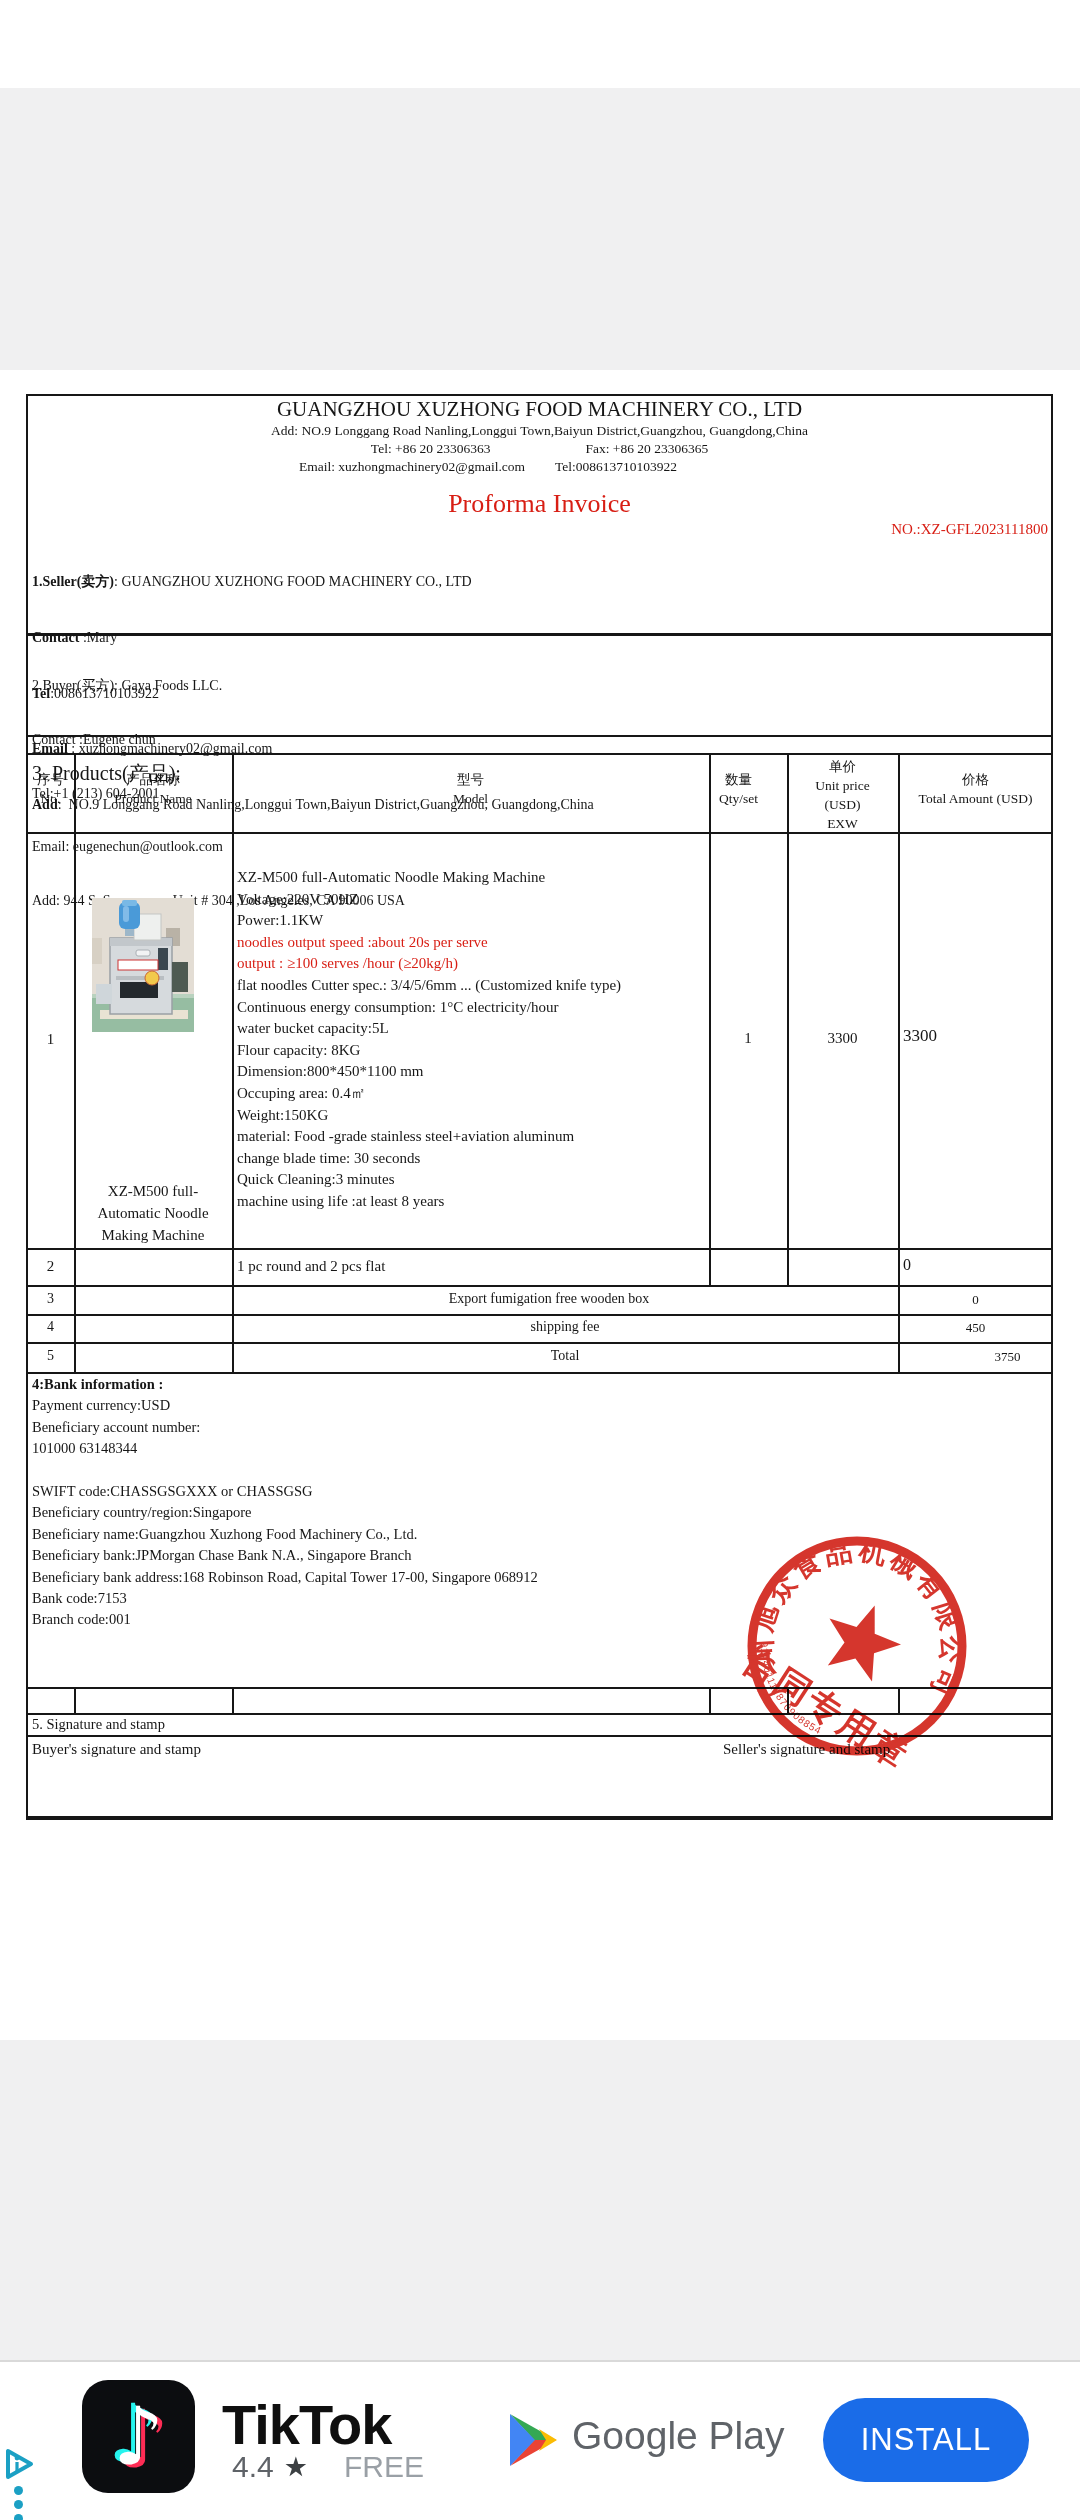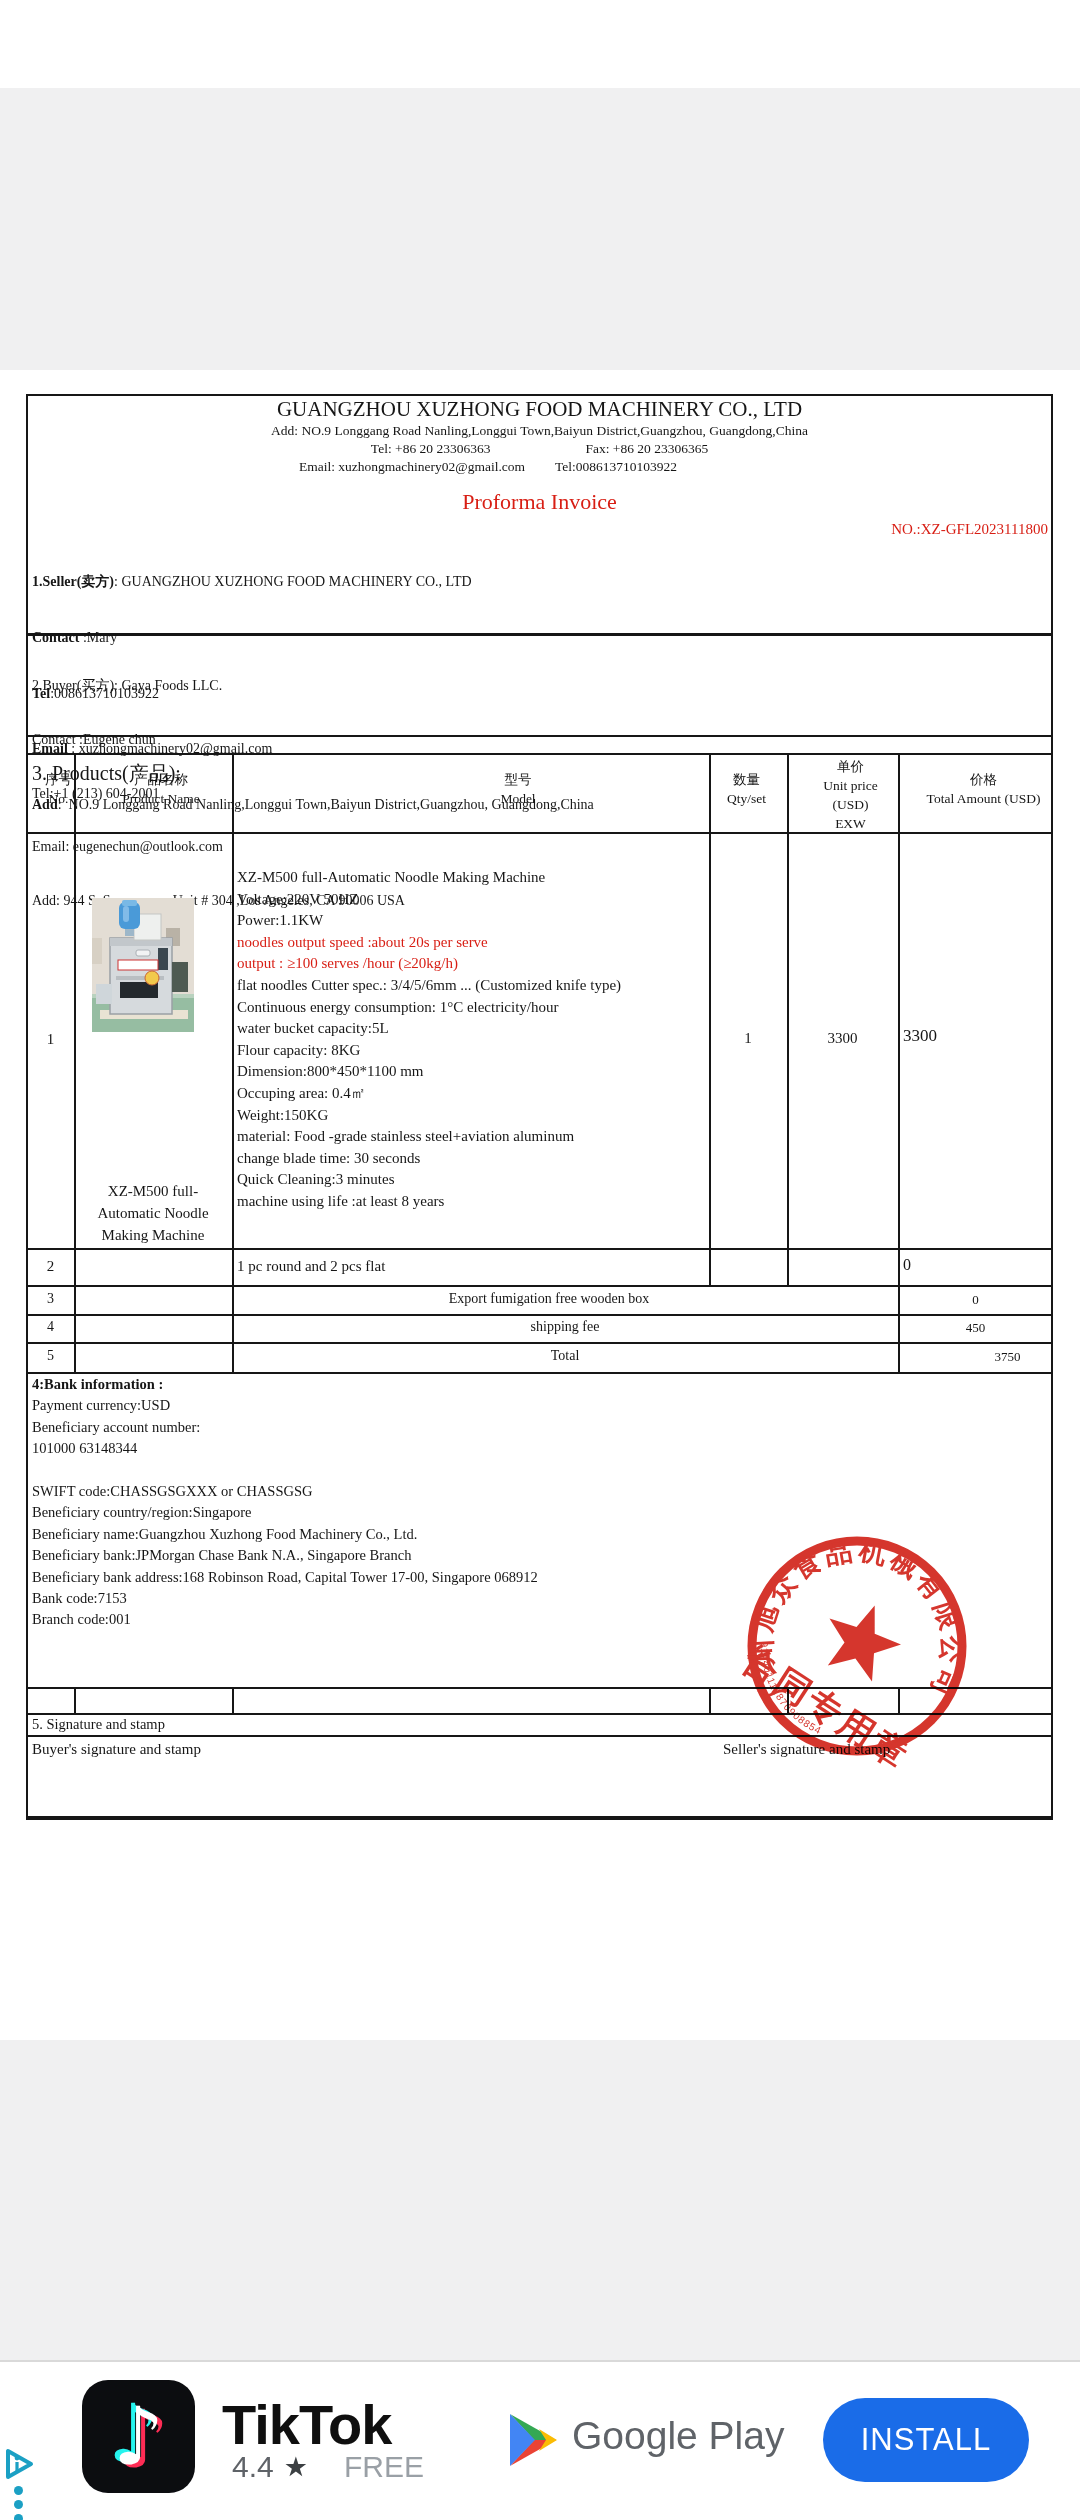--- a/index.html
+++ b/index.html
@@ -8,21 +8,21 @@
   .abs{position:absolute;}
   .ctr{text-align:center;}
   .pre{white-space:pre-wrap;}
   .hline{position:absolute;background:#161616;height:2px;}
   .vline{position:absolute;background:#161616;width:2px;}
   .red{color:#d81e14;}
   .sans{font-family:"Liberation Sans",sans-serif;}
   .bold{font-weight:bold;}
   .doc-frame{position:absolute;left:26px;top:394px;width:1027px;height:1426px;
              box-sizing:border-box;border:2px solid #161616;border-bottom:4px solid #161616;background:transparent;}
-  .cellhead{font-size:13.5px;line-height:19px;padding-left:8px;}
+  .cellhead{font-size:13.5px;line-height:19px;}
   .desc-lines div{height:21.6px;line-height:21.6px;font-size:15px;}
   .bank-lines div{height:21.4px;line-height:21.4px;font-size:14.5px;}
   .seller-lines div{height:19.8px;line-height:19.8px;font-size:14px;}
   .buyer-lines div{height:17.8px;line-height:17.8px;font-size:14px;}
   .install-btn{position:absolute;left:823px;top:2398px;width:206px;height:84px;border-radius:42px;
                background:#1a6ce8;color:#fff;font-family:"Liberation Sans",sans-serif;font-size:31px;
                letter-spacing:1px;display:flex;align-items:center;justify-content:center;border:none;}
   .tiktok-icon{position:absolute;left:82px;top:2380px;width:113px;height:113px;border-radius:26px;
                background:#0c0d10;display:flex;align-items:center;justify-content:center;}
   .tiktok-note{color:#ffffff;font-size:80px;line-height:113px;font-family:"DejaVu Sans",sans-serif;
@@ -68,21 +68,21 @@
   <div class="abs ctr" style="left:27px;top:397px;width:1025px;font-size:21px;">GUANGZHOU XUZHONG FOOD MACHINERY CO., LTD</div>
   <div class="abs ctr" style="left:27px;top:423px;width:1025px;font-size:13.5px;">Add: NO.9 Longgang Road Nanling,Longgui Town,Baiyun District,Guangzhou, Guangdong,China</div>
   <div class="abs" style="left:27px;top:441px;width:1025px;font-size:13.5px;display:flex;justify-content:center;gap:95px;">
     <span>Tel: +86 20 23306363</span>
     <span>Fax: +86 20 23306365</span>
   </div>
   <div class="abs" style="left:27px;top:459px;width:922px;font-size:13.5px;display:flex;justify-content:center;gap:30px;">
     <span>Email: xuzhongmachinery02@gmail.com</span>
     <span>Tel:008613710103922</span>
   </div>
-  <div class="abs ctr red" style="left:27px;top:489px;width:1025px;font-size:22px;color:#d81e14;">Proforma Invoice</div>
+  <div class="abs ctr red" style="left:27px;top:489px;width:1025px;font-size:26px;color:#d81e14;">Proforma Invoice</div>
   <div class="abs red" style="left:27px;top:521px;width:1021px;text-align:right;font-size:15px;color:#d81e14;">NO.:XZ-GFL2023111800</div>
 
   <div class="abs seller-lines pre" style="left:32px;top:536px;width:1000px;">
     <div><span class="bold">1.Seller(卖方)</span><span>: GUANGZHOU XUZHONG FOOD MACHINERY CO., LTD</span></div>
     <div><span class="bold">Contact</span><span> :Mary</span></div>
     <div><span class="bold">Tel</span><span>:008613710103922</span></div>
     <div><span class="bold">Email</span><span> : xuzhongmachinery02@gmail.com</span></div>
     <div><span class="bold">Add</span><span>:  NO.9 Longgang Road Nanling,Longgui Town,Baiyun District,Guangzhou, Guangdong,China</span></div>
   </div>
 
@@ -97,21 +97,21 @@
   <div class="abs" style="left:32px;top:760px;font-size:20px;">3. Products(产品):</div>
 
   <div class="abs ctr cellhead" style="left:27px;top:770px;width:47px;">
     <div>序号</div>
     <div>No.</div>
   </div>
   <div class="abs ctr cellhead" style="left:74px;top:770px;width:158px;">
     <div>产品名称</div>
     <div>Product Name</div>
   </div>
-  <div class="abs ctr cellhead" style="left:232px;top:770px;width:556px;">
+  <div class="abs ctr cellhead" style="left:232px;top:770px;width:477px;">
     <div>型号</div>
     <div>Model</div>
   </div>
   <div class="abs ctr cellhead" style="left:709px;top:770px;width:59px;">
     <div>数量</div>
     <div>Qty/set</div>
   </div>
   <div class="abs ctr cellhead" style="left:787px;top:757px;width:111px;">
     <div>单价</div>
     <div>Unit price</div>

